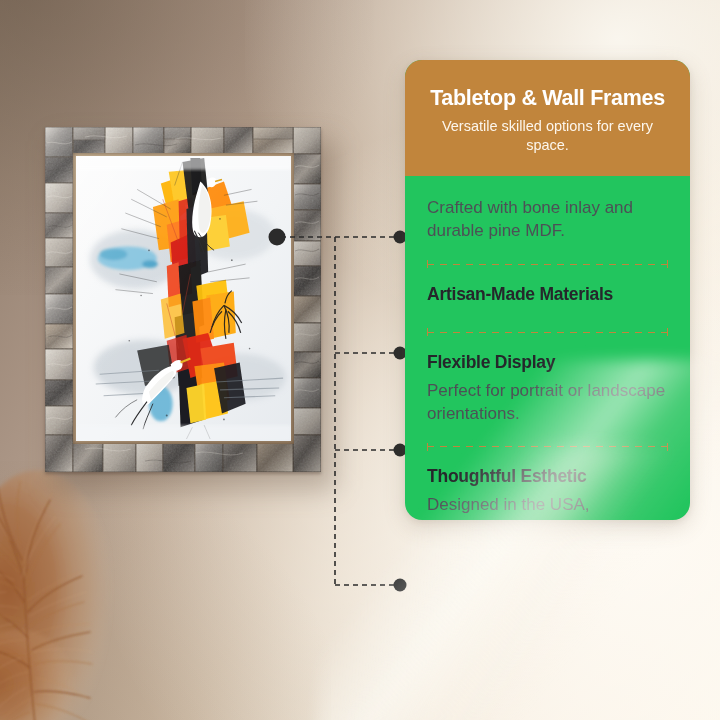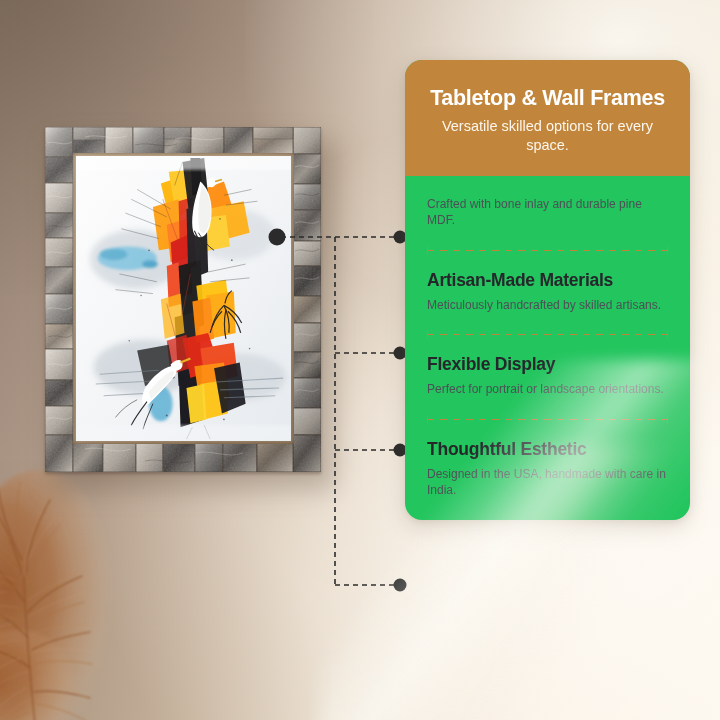--- a/index.html
+++ b/index.html
@@ -138,21 +138,21 @@
     color:#25272b;
     font-size:17.5px;
     font-weight:bold;
     letter-spacing:-0.25px;
     line-height:1.2;
     margin-bottom:6px;
     white-space:nowrap;
   }
   .feature-desc {
     color:#4d5056;
-    font-size:12px;
+    font-size:17px;
     line-height:1.38;
     font-weight:400;
   }
   .divider {
     position:relative;
     height:1px;
     margin:21px 0 19px;
     background-image:linear-gradient(to right,#c1853c 0 7px, rgba(0,0,0,0) 7px 13px);
     background-size:13px 1px;
     background-repeat:repeat-x;
@@ -582,21 +582,20 @@
 
     <div class="card-body">
 
       <div class="feature">
         <div class="feature-desc">Crafted with bone inlay and durable pine MDF.</div>
       </div>
       <div class="divider"></div>
 
       <div class="feature">
         <div class="feature-title">Artisan-Made Materials</div>
-        <div class="feature-desc">Meticulously handcrafted by skilled artisans.</div>
       </div>
       <div class="divider"></div>
 
       <div class="feature">
         <div class="feature-title">Flexible Display</div>
         <div class="feature-desc">Perfect for portrait or landscape orientations.</div>
       </div>
       <div class="divider"></div>
 
       <div class="feature">

